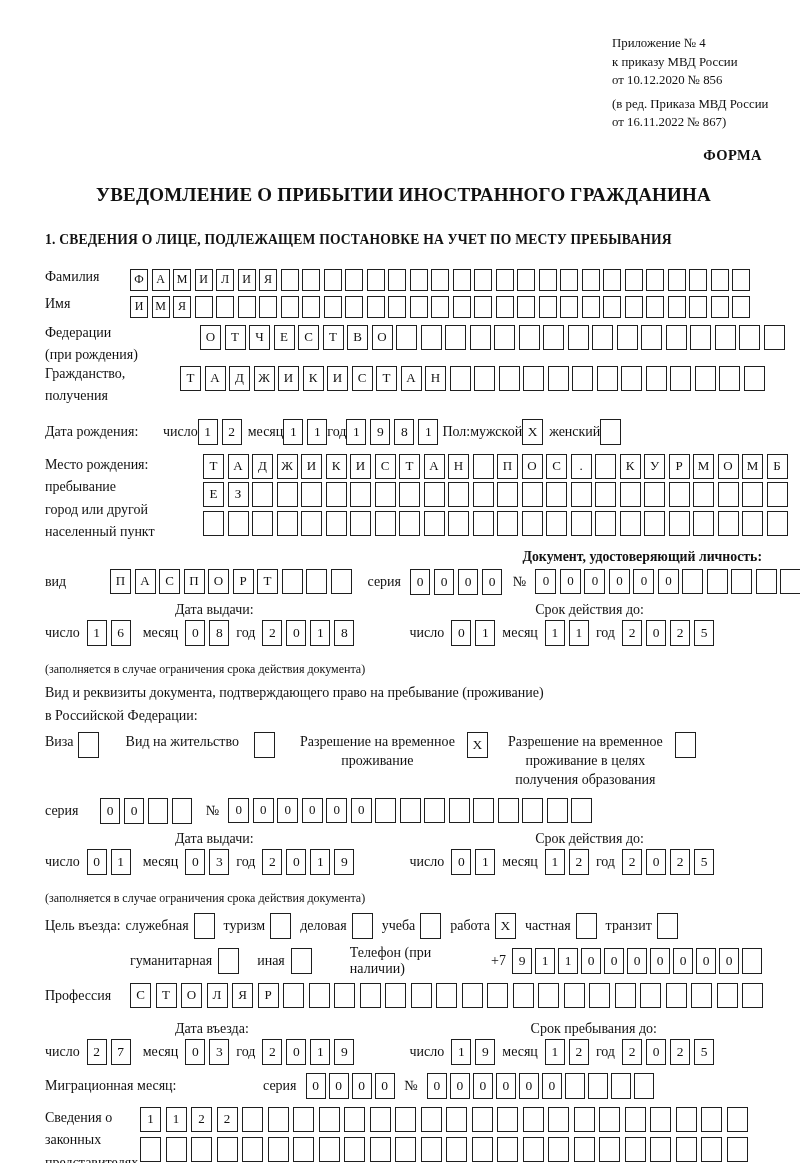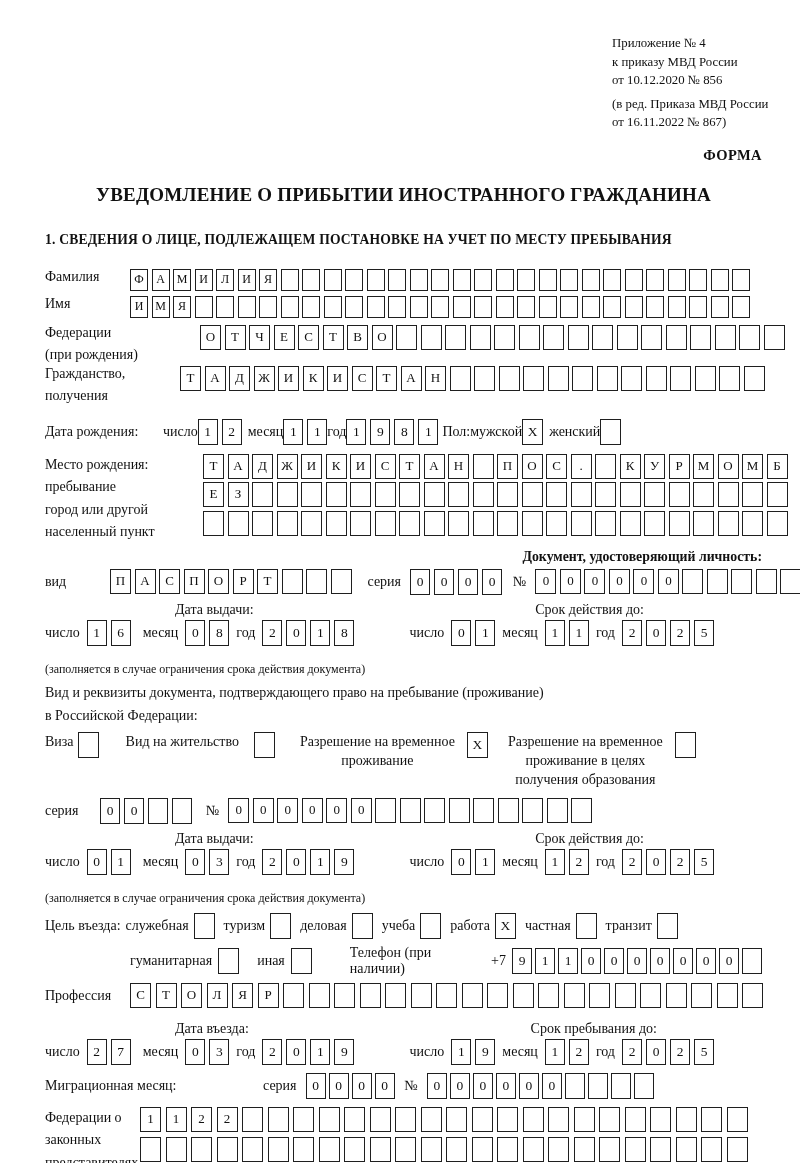--- a/index.html
+++ b/index.html
@@ -612,21 +612,21 @@
         <span class="cell">0</span>
         <span class="cell"></span>
         <span class="cell"></span>
         <span class="cell"></span>
         <span class="cell"></span>
       </span>
   </div>
 
   <div class="row" style="margin-top:8px">
     <div class="lbl" style="width:95px;line-height:22.5px">
-      <div>Федерации о</div>
+      <div>Сведения о</div>
       <div>законных</div>
       <div>представителях</div>
       <div>(родителях,</div>
 
     </div>
     <div>
       <div class="cells cells-md" style="gap:4.5px;margin-bottom:5px">
           <span class="cell">1</span>
           <span class="cell">1</span>
           <span class="cell">2</span>

